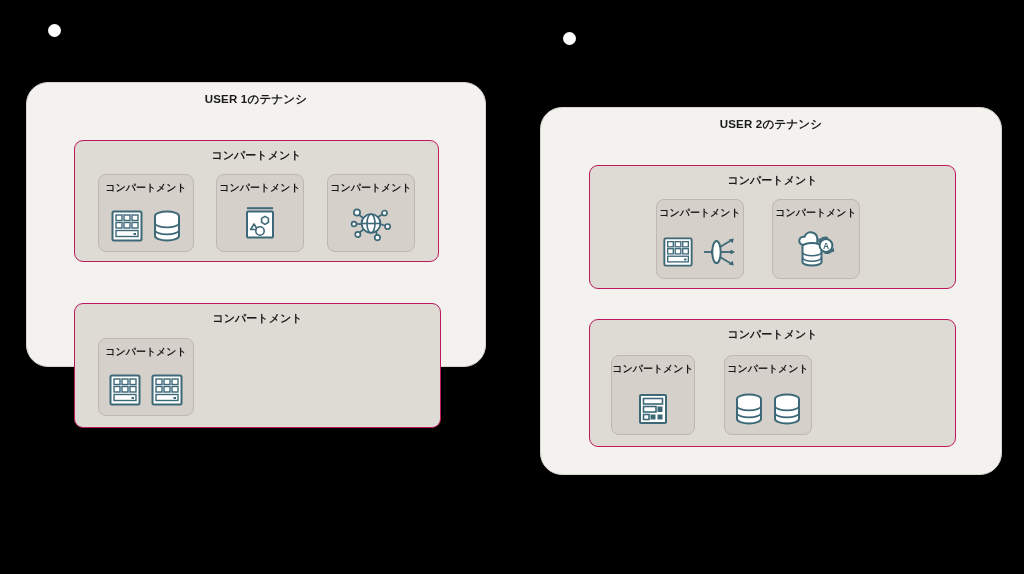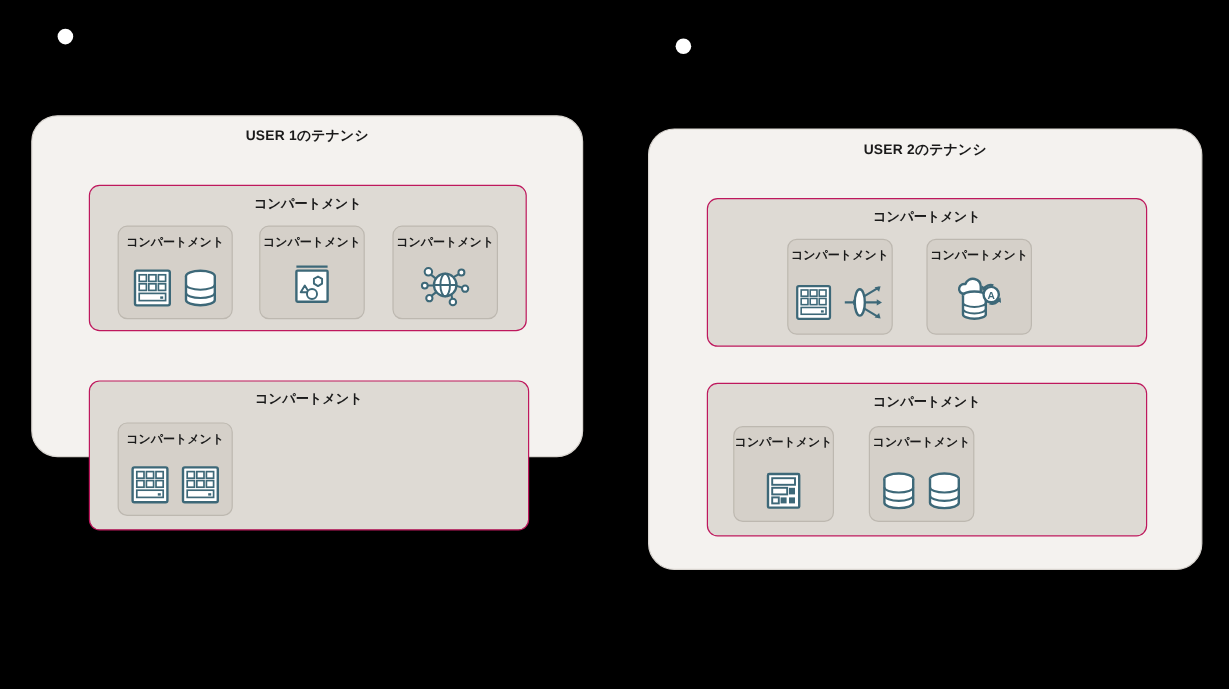--- a/index.html
+++ b/index.html
@@ -34,21 +34,21 @@
 
   
   .tenancy {
     position: absolute;
     background: #f4f2ef;
     border: 1px solid #d9d5d0;
     border-radius: 22px;
     box-shadow: 3px 3px 6px rgba(0,0,0,0.45);
     box-sizing: border-box;
   }
-  #tenancy-user-1 { left: 26px;  top: 96px;  width: 460px; height: 285px; padding-left: 32px; }
+  #tenancy-user-1 { left: 26px;  top: 82px;  width: 460px; height: 285px; padding-left: 32px; }
   #tenancy-user-2 { left: 540px; top: 107px; width: 462px; height: 368px; }
 
   .tenancy-title {
     position: absolute;
     top: 9px;
     left: 0;
     right: 0;
     text-align: center;
     font-size: 11.5px;
     font-weight: bold;

